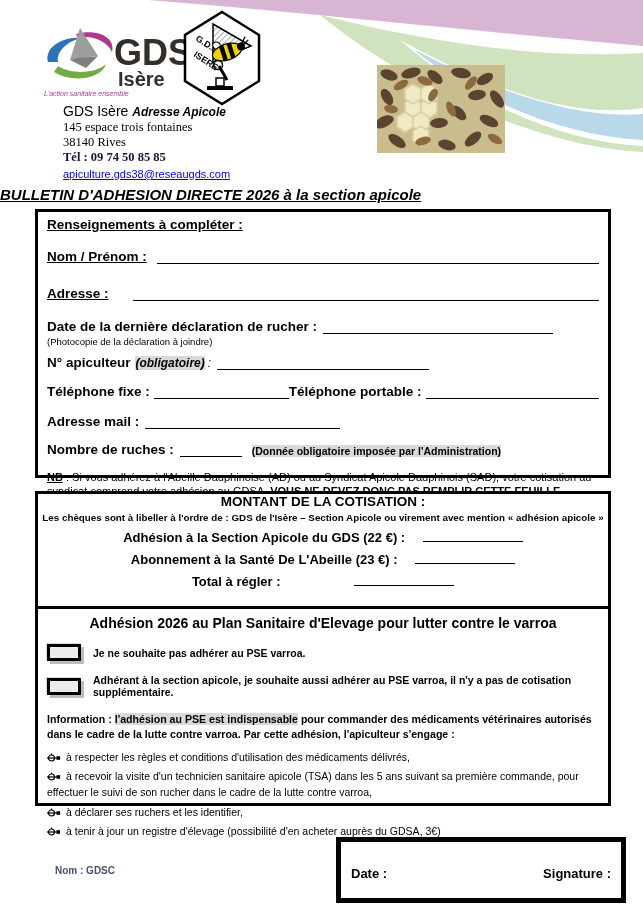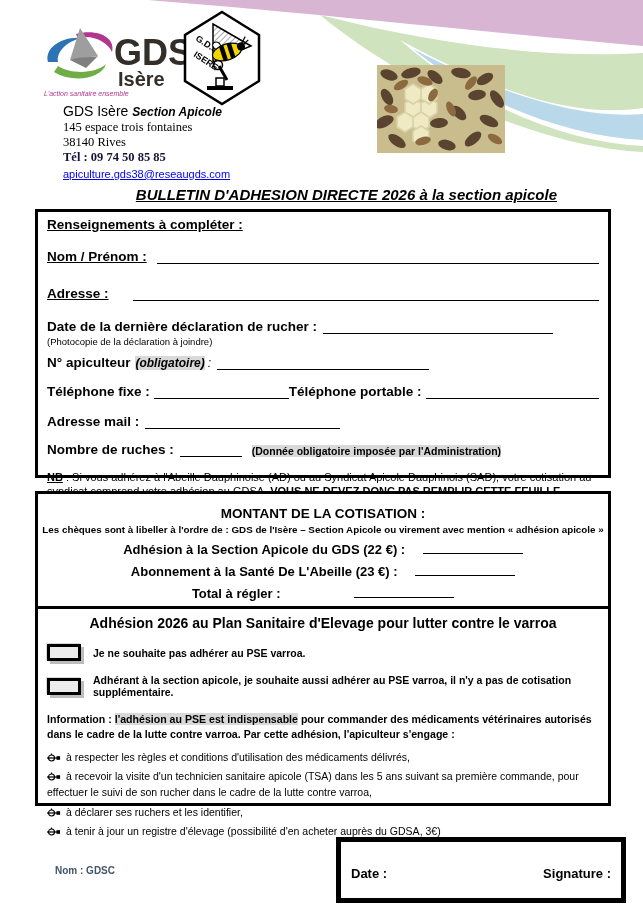--- a/index.html
+++ b/index.html
@@ -9,27 +9,27 @@
   svg text{font-family:"Liberation Sans",sans-serif;}
 
   
   .contact{left:63px;top:104px;font-size:12px;line-height:15px;}
   .contact .org{font-size:14px;}
   .contact .org-em{font-weight:bold;font-style:italic;margin-left:4px;}
   .contact .serif{font-family:"Liberation Serif",serif;font-size:12.5px;}
   .contact .tel{font-family:"Liberation Serif",serif;font-size:12.5px;font-weight:bold;color:#15153a;}
   .contact a.mail{color:#0000ee;font-weight:normal;font-size:11px;text-decoration:underline;display:inline-block;margin-top:2px;}
 
-  .page-title{left:0;top:186px;width:557px;text-align:right;font-weight:bold;font-style:italic;
+  .page-title{left:0;top:186px;width:557px;text-align:left;font-weight:bold;font-style:italic;
               font-size:15px;text-decoration:underline;}
 
   
   .bbox{border:3px solid #000;background:#fff;box-sizing:border-box;}
   .box1{left:35px;top:209px;width:576px;height:269px;padding:5px 9px 8px 9px;}
-  .box2{left:35px;top:491px;width:576px;height:120px;text-align:center;padding-top:12px;}
+  .box2{left:35px;top:491px;width:576px;height:120px;text-align:center;padding-top:0;}
   .box3{left:35px;top:606px;width:576px;height:200px;padding:4px 9px 0 9px;}
 
   .b1-heading{font-weight:bold;font-size:13.5px;text-decoration:underline;}
   .row{display:flex;align-items:flex-end;}
   .lbl{font-weight:bold;font-size:13.5px;white-space:nowrap;}
   .lbl.u{text-decoration:underline;}
   .fline{border-bottom:1.5px solid #000;height:15px;}
   .grow{flex:1;}
   .note{font-size:9.5px;margin-top:2px;}
   .hl{background:#d9d9d9;}
@@ -145,21 +145,21 @@
       <ellipse cx="94" cy="18" rx="8" ry="4" transform="rotate(-50 94 18)"></ellipse>
       <ellipse cx="118" cy="74" rx="8" ry="4" transform="rotate(30 118 74)"></ellipse>
       <ellipse cx="46" cy="76" rx="8" ry="4" transform="rotate(-15 46 76)"></ellipse>
       <ellipse cx="74" cy="44" rx="8" ry="4" transform="rotate(65 74 44)"></ellipse>
       <ellipse cx="56" cy="30" rx="7" ry="4" transform="rotate(-60 56 30)"></ellipse>
       <ellipse cx="14" cy="44" rx="7" ry="4" transform="rotate(10 14 44)"></ellipse>
     </g>
   </svg>
 
   <div class="abs contact">
-    <div><span class="org">GDS Isère</span><span class="org-em">Section Apicole</span></div>
+    <div><span class="org">GDS Isère</span><span class="org-em">Adresse Apicole</span></div>
     <div class="serif">145 espace trois fontaines</div>
     <div class="serif">38140 Rives</div>
     <div class="tel">Tél : 09 74 50 85 85</div>
     <a class="mail" href="#">apiculture.gds38@reseaugds.com</a>
   </div>
 
   <div class="abs page-title">BULLETIN D'ADHESION DIRECTE 2026 à la section apicole</div>
 
   <div class="abs bbox box1">
     <div class="b1-heading">Renseignements à compléter :</div>

